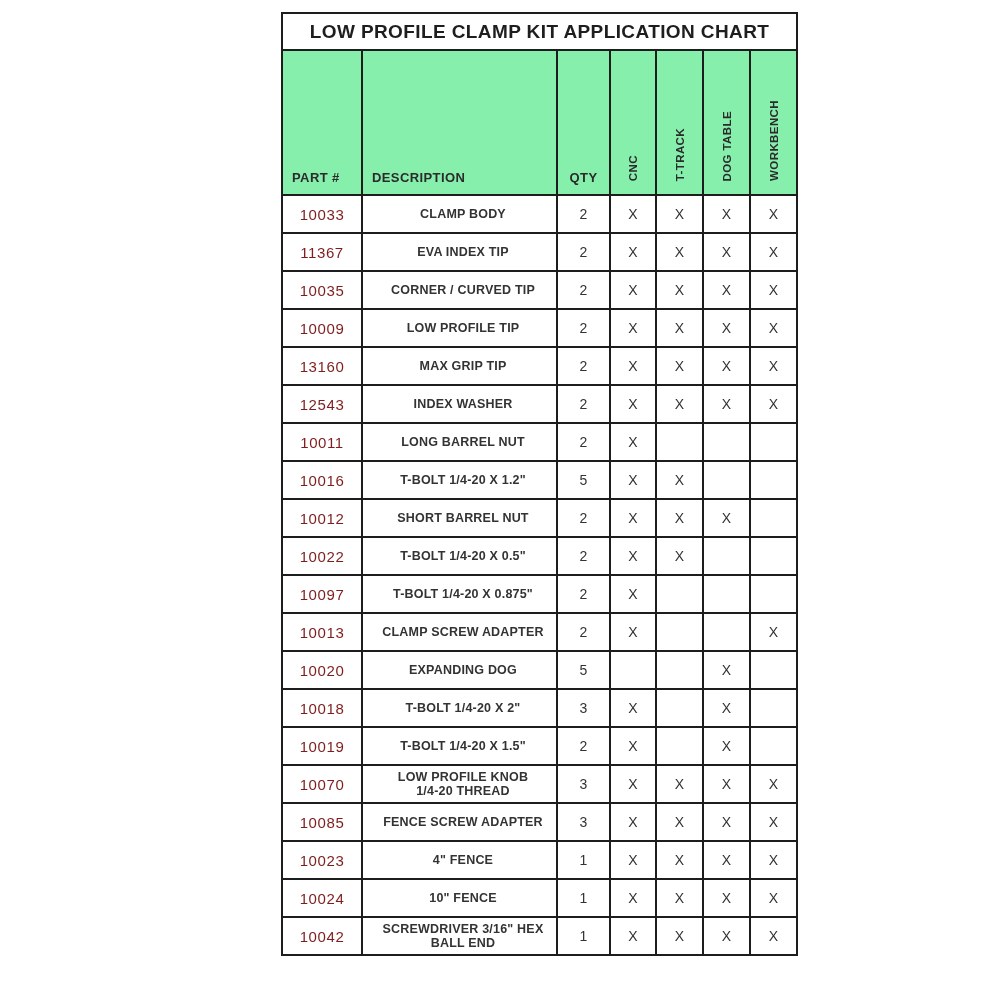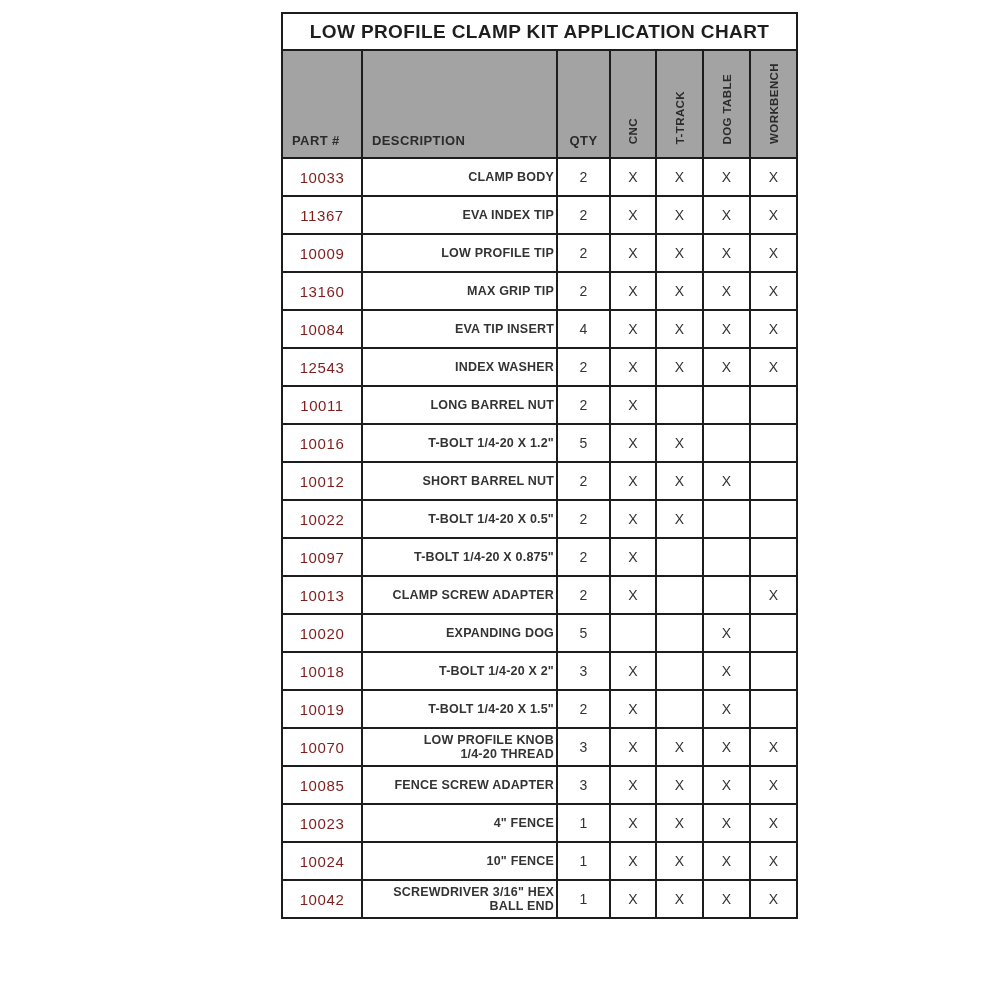--- a/index.html
+++ b/index.html
@@ -28,25 +28,25 @@
   .title-cell {
     height: 37px;
     font-size: 19px;
     font-weight: 700;
     text-align: center;
     vertical-align: middle;
     letter-spacing: 0.4px;
     color: #1e1e1e;
   }
   .header-row th {
-    height: 108px;
+    height: 145px;
     vertical-align: bottom;
     font-weight: 700;
     color: #2b2b2b;
-    background: #a3a3a3;
+    background: #86efac;
   }
   .h-part, .h-desc {
     text-align: left;
     padding: 0 2px 9px 9px;
     font-size: 13px;
     letter-spacing: 0.4px;
   }
   .h-qty {
     text-align: center;
     padding-bottom: 9px;
@@ -67,21 +67,21 @@
     white-space: nowrap;
   }
   tbody td { height: 38px; vertical-align: middle; }
   .c-part {
     text-align: center;
     font-size: 15px;
     letter-spacing: 0.6px;
     color: #7f1d1d;
   }
   .c-desc {
-    text-align: right;
+    text-align: center;
     padding-left: 9px;
     padding-right: 2px;
     font-size: 12.5px;
     font-weight: 600;
     letter-spacing: 0.2px;
     line-height: 1.12;
     white-space: pre-line;
     color: #333333;
   }
   .c-qty, .c-x {
@@ -140,41 +140,41 @@
         <tr>
     <td class="c-part">11367</td>
     <td class="c-desc">EVA INDEX TIP</td>
     <td class="c-qty">2</td>
     <td class="c-x">X</td>
     <td class="c-x">X</td>
     <td class="c-x">X</td>
     <td class="c-x">X</td>
   </tr>
         <tr>
+    <td class="c-part">10035</td>
+    <td class="c-desc">CORNER / CURVED TIP</td>
+    <td class="c-qty">2</td>
+    <td class="c-x">X</td>
+    <td class="c-x">X</td>
+    <td class="c-x">X</td>
+    <td class="c-x">X</td>
+  </tr>
+        <tr>
     <td class="c-part">10009</td>
     <td class="c-desc">LOW PROFILE TIP</td>
     <td class="c-qty">2</td>
     <td class="c-x">X</td>
     <td class="c-x">X</td>
     <td class="c-x">X</td>
     <td class="c-x">X</td>
   </tr>
         <tr>
     <td class="c-part">13160</td>
     <td class="c-desc">MAX GRIP TIP</td>
     <td class="c-qty">2</td>
-    <td class="c-x">X</td>
-    <td class="c-x">X</td>
-    <td class="c-x">X</td>
-    <td class="c-x">X</td>
-  </tr>
-        <tr>
-    <td class="c-part">10084</td>
-    <td class="c-desc">EVA TIP INSERT</td>
-    <td class="c-qty">4</td>
     <td class="c-x">X</td>
     <td class="c-x">X</td>
     <td class="c-x">X</td>
     <td class="c-x">X</td>
   </tr>
         <tr>
     <td class="c-part">12543</td>
     <td class="c-desc">INDEX WASHER</td>
     <td class="c-qty">2</td>
     <td class="c-x">X</td>

